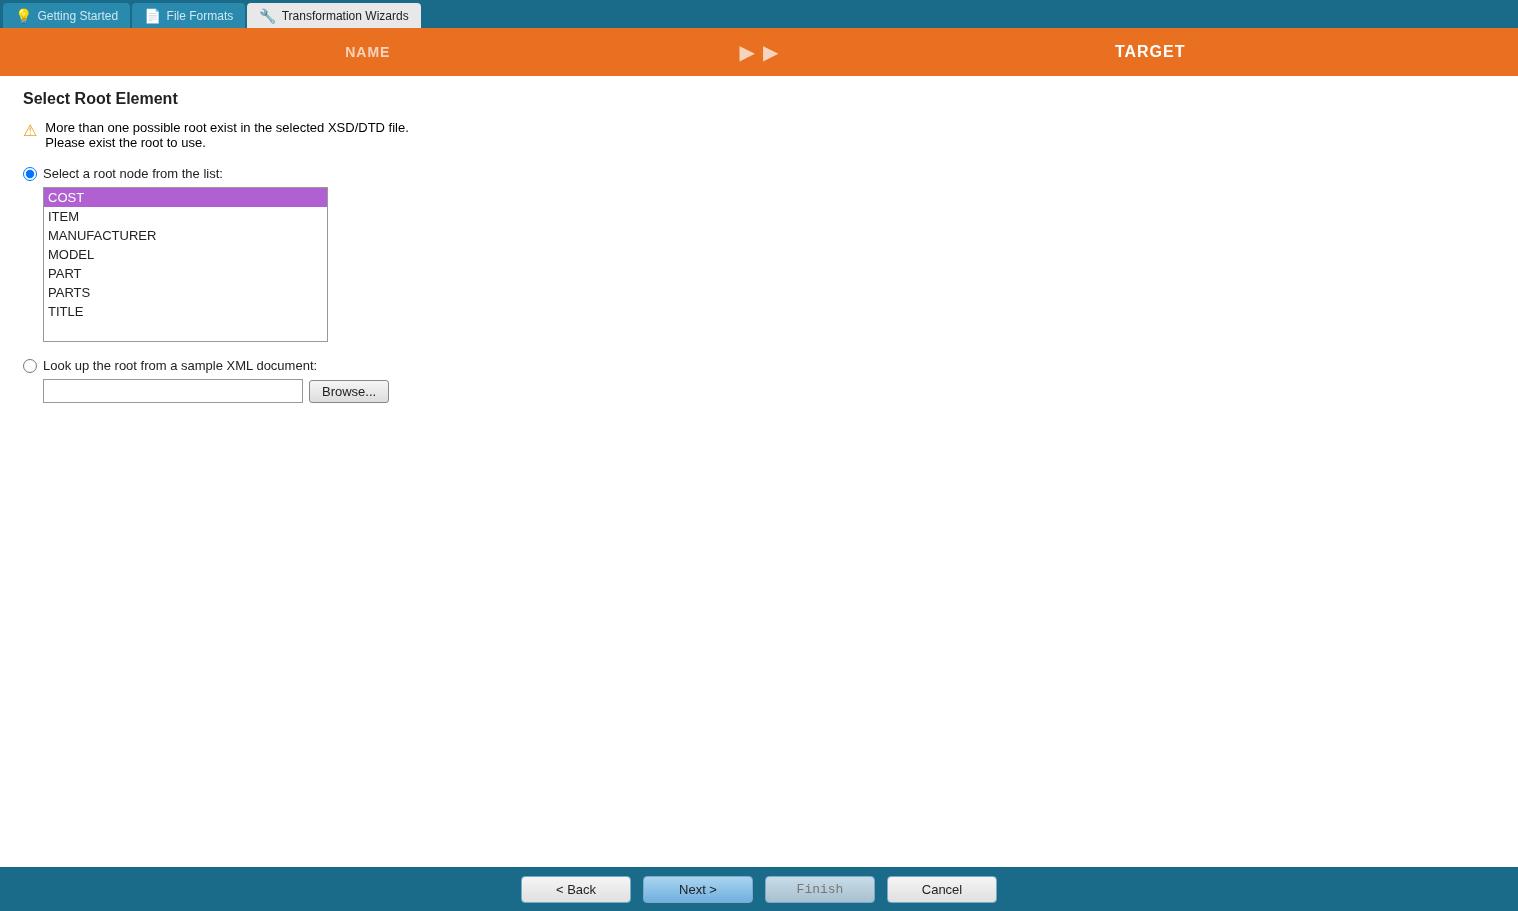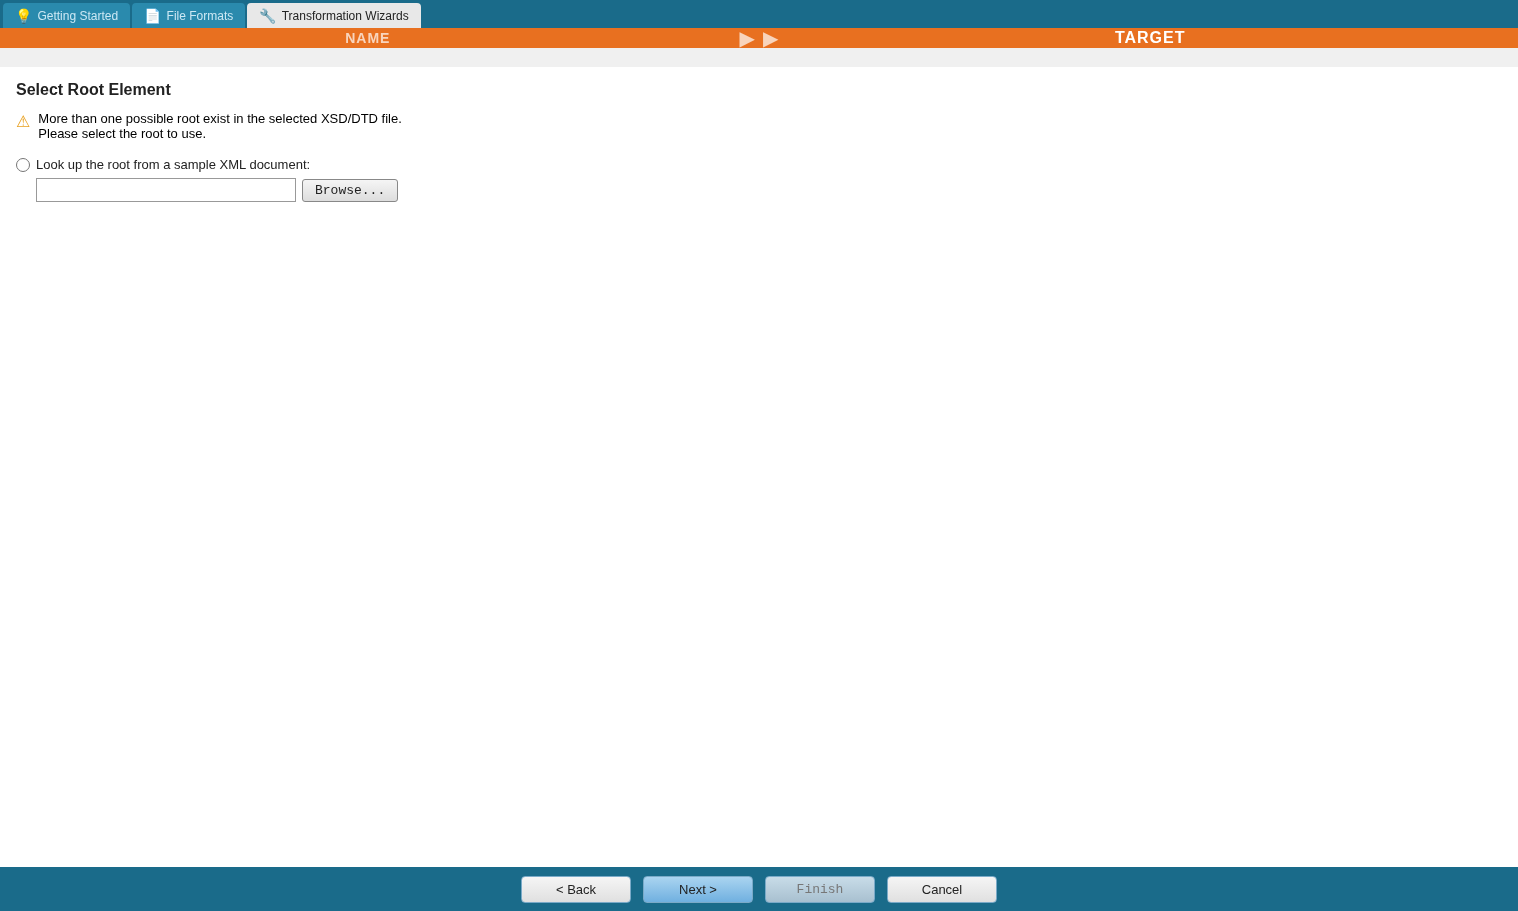--- a/index.html
+++ b/index.html
@@ -41,21 +41,21 @@
     }
     .tab-icon {
       font-size: 14px;
     }
 
     
     .steps-bar {
       background: #e87020;
       display: flex;
       align-items: center;
-      height: 20px;
+      height: 48px;
       padding: 0;
     }
     .step {
       flex: 1;
       display: flex;
       align-items: center;
       justify-content: center;
       height: 100%;
       font-size: 14px;
       font-weight: bold;
@@ -69,23 +69,22 @@
     .step-arrow {
       color: rgba(255,255,255,0.7);
       font-size: 20px;
       padding: 0 4px;
     }
 
     
     .main-content {
       flex: 1;
       background: #ffffff;
-      padding: 14px 16px;
+      padding: 14px 23px;
       overflow-y: auto;
-      margin-top: 19px;
     }
 
     .page-title {
       font-size: 16px;
       font-weight: bold;
       color: #222;
       margin-bottom: 12px;
     }
 
     .warning-box {
@@ -158,21 +157,20 @@
       background: #fff;
     }
     .browse-button {
       padding: 3px 12px;
       background: linear-gradient(to bottom, #f5f5f5, #ddd);
       border: 1px solid #888;
       border-radius: 3px;
       font-size: 13px;
       cursor: pointer;
       color: #222;
-      font-family: Liberation Mono, monospace;
     }
 
     
     .bottom-bar {
       background: #1a6b8a;
       height: 44px;
       display: flex;
       align-items: center;
       justify-content: center;
       gap: 12px;
@@ -235,24 +233,40 @@
 </div>
 
 <div class="main-content">
 
   <div class="page-title">Select Root Element</div>
 
   <div class="warning-box">
     <span class="warning-icon">⚠</span>
     <div>
       <div>More than one possible root exist in the selected XSD/DTD file.</div>
-      <div>Please select the root to use.</div>
+      <div>Please exist the root to use.</div>
     </div>
   </div>
 
+  <div class="radio-section">
+    <label class="radio-label">
+      <input type="radio" name="root-select" checked="" style="">
+      <span>Select a root node from the list:</span>
+    </label>
+
+    <div class="list-box" id="list-box">
+    <div class="list-item selected">COST</div>
+        <div class="list-item">ITEM</div>
+        <div class="list-item">MANUFACTURER</div>
+        <div class="list-item">MODEL</div>
+        <div class="list-item">PART</div>
+        <div class="list-item">PARTS</div>
+        <div class="list-item">TITLE</div>
+      </div>
+  </div>
 
   <div class="browse-section">
     <label class="radio-label">
       <input type="radio" name="root-select" style="">
       <span>Look up the root from a sample XML document:</span>
     </label>
     <div class="browse-row">
       <input type="text" class="browse-input" placeholder="" style="">
       <button class="browse-button">Browse...</button>
     </div>

